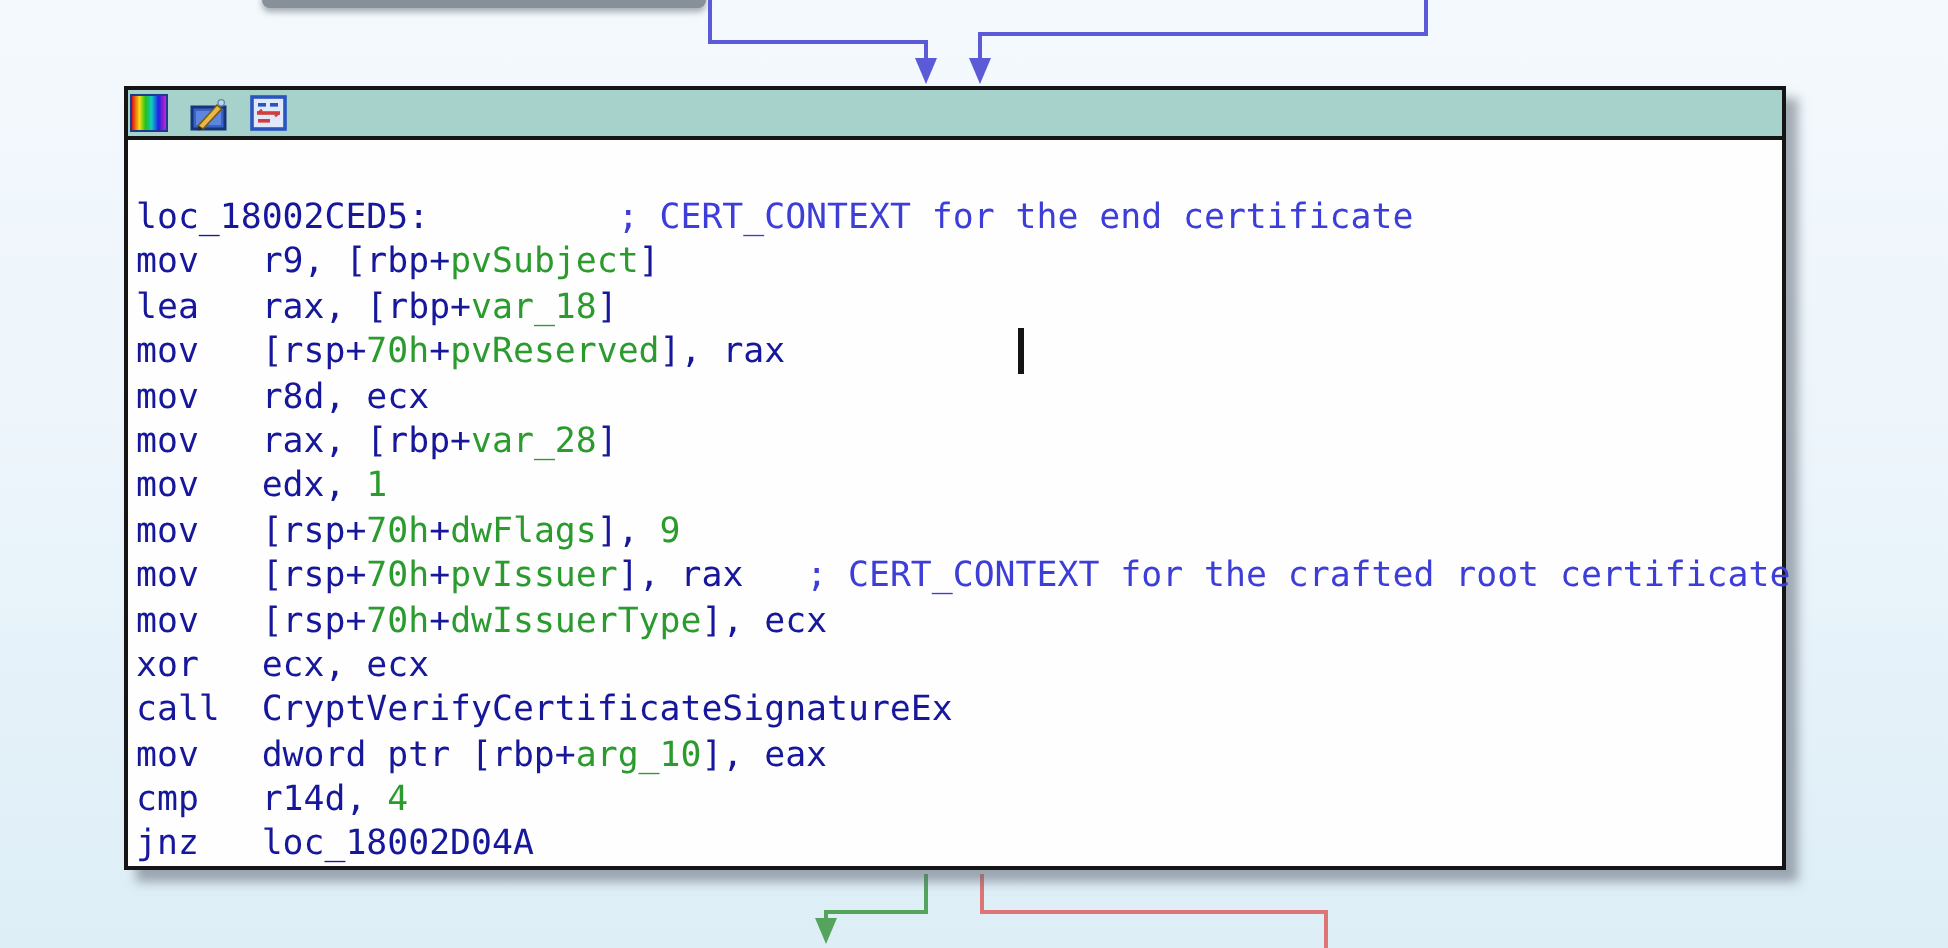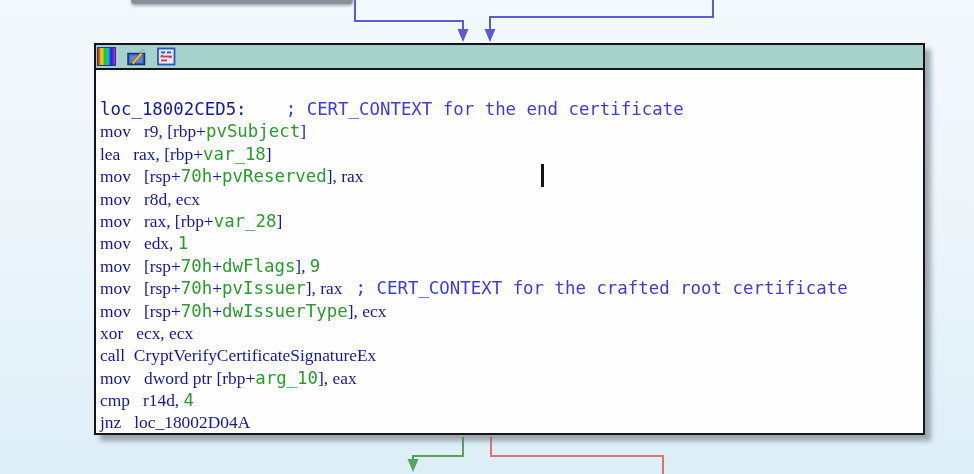--- a/index.html
+++ b/index.html
@@ -29,21 +29,21 @@
   .hicon{width:19px; height:19px; position:relative; flex:0 0 auto; cursor:pointer;}
   .icon-palette{
     border:1px solid #1d3a8f; box-sizing:border-box;
     background:linear-gradient(90deg,#e01010 0%,#f0e010 22%,#20c020 40%,#10c8c8 58%,#2020e0 78%,#d020d0 100%);
   }
   .code{
     position:absolute; left:4px; top:53px; width:823px;
     font-size:17.4px; line-height:22.4px; white-space:pre; letter-spacing:0;
   }
   .code-line{height:22.4px;}
-  .c-n{color:var(--navy);font-family:Liberation Serif, serif;}
+  .c-n{color:var(--navy);}
   .c-l{color:var(--navy);}
   .c-g{color:var(--green);}
   .c-c{color:var(--comment);}
   .caret{
     position:absolute; left:445px; top:119px; width:3px; height:23px; background:#141414;
   }
 </style>
 </head>
 <body>
 
@@ -57,21 +57,21 @@
     <path d="M457.5,29 L468.5,29 L463,42 Z" fill="#5b5ad7"></path>
     <path d="M713,0 L713,17 L490,17 L490,31" fill="none" stroke-width="2" stroke="#5b5ad7"></path>
     <path d="M484.5,29 L495.5,29 L490,42 Z" fill="#5b5ad7"></path>
 
     <path d="M463,437 L463,456 L413,456 L413,460" fill="none" stroke-width="2" stroke="#54a45e"></path>
     <path d="M407.5,459 L418.5,459 L413,472 Z" fill="#54a45e"></path>
 
     <path d="M491,437 L491,456 L663,456 L663,475" fill="none" stroke-width="2" stroke="#df7474"></path>
   </svg>
 
-  <div class="node" style="background: rgb(254, 254, 254); margin-left: 32px;">
+  <div class="node" style="background: rgb(254, 254, 254);">
 
     <div class="node-header" style="background: rgb(167, 209, 203);">
       <div class="hicon icon-palette"></div>
 
       <div class="hicon">
         <svg width="19" height="19" viewBox="0 0 19 19">
           <rect x="1" y="6.5" width="16.5" height="11" fill="#3b63c4" stroke="#16347e" stroke-width="1.5"></rect>
           <rect x="3" y="8.5" width="12.5" height="7" fill="#5d86de"></rect>
           <path d="M4,16 L13.5,5.5 L15.8,7.5 L6.5,17.5 Z" fill="#e8b84a" stroke="#7a5a10" stroke-width="0.8"></path>
           <path d="M4,16 L6.5,17.5 L4.2,18.2 Z" fill="#2a2a2a"></path>

